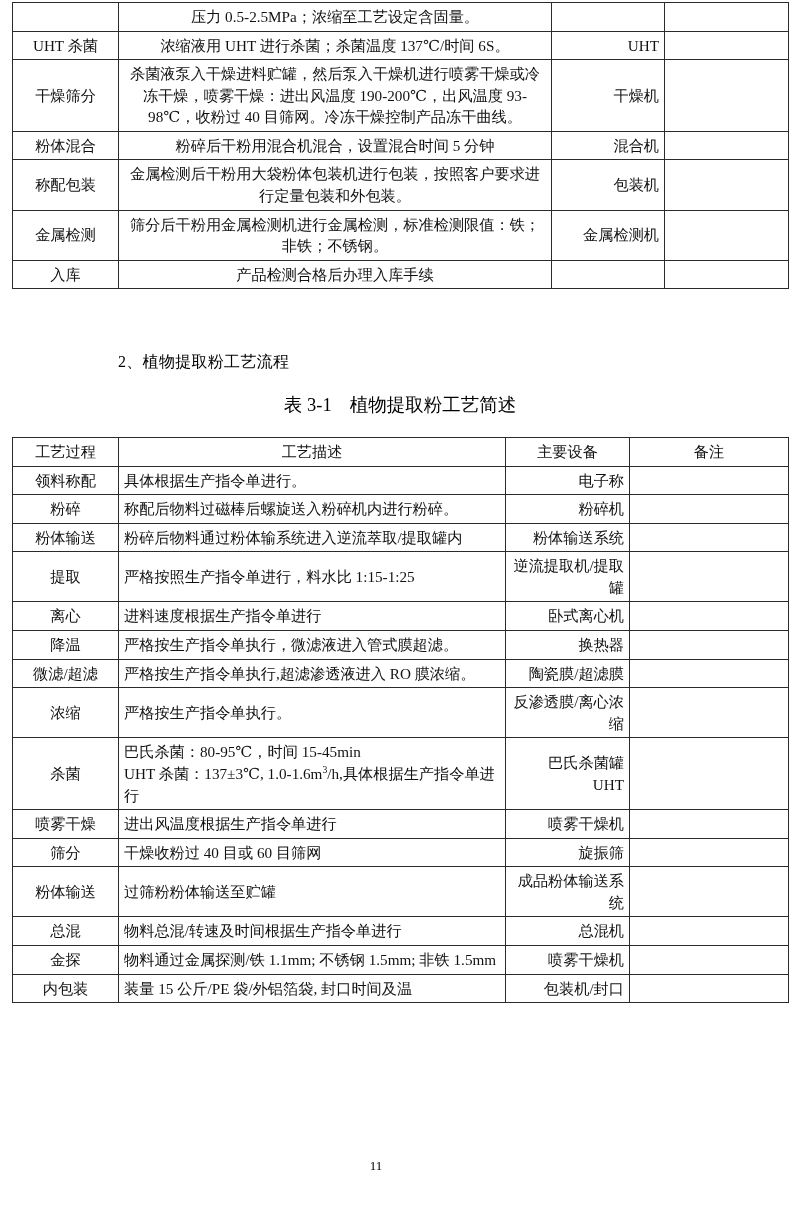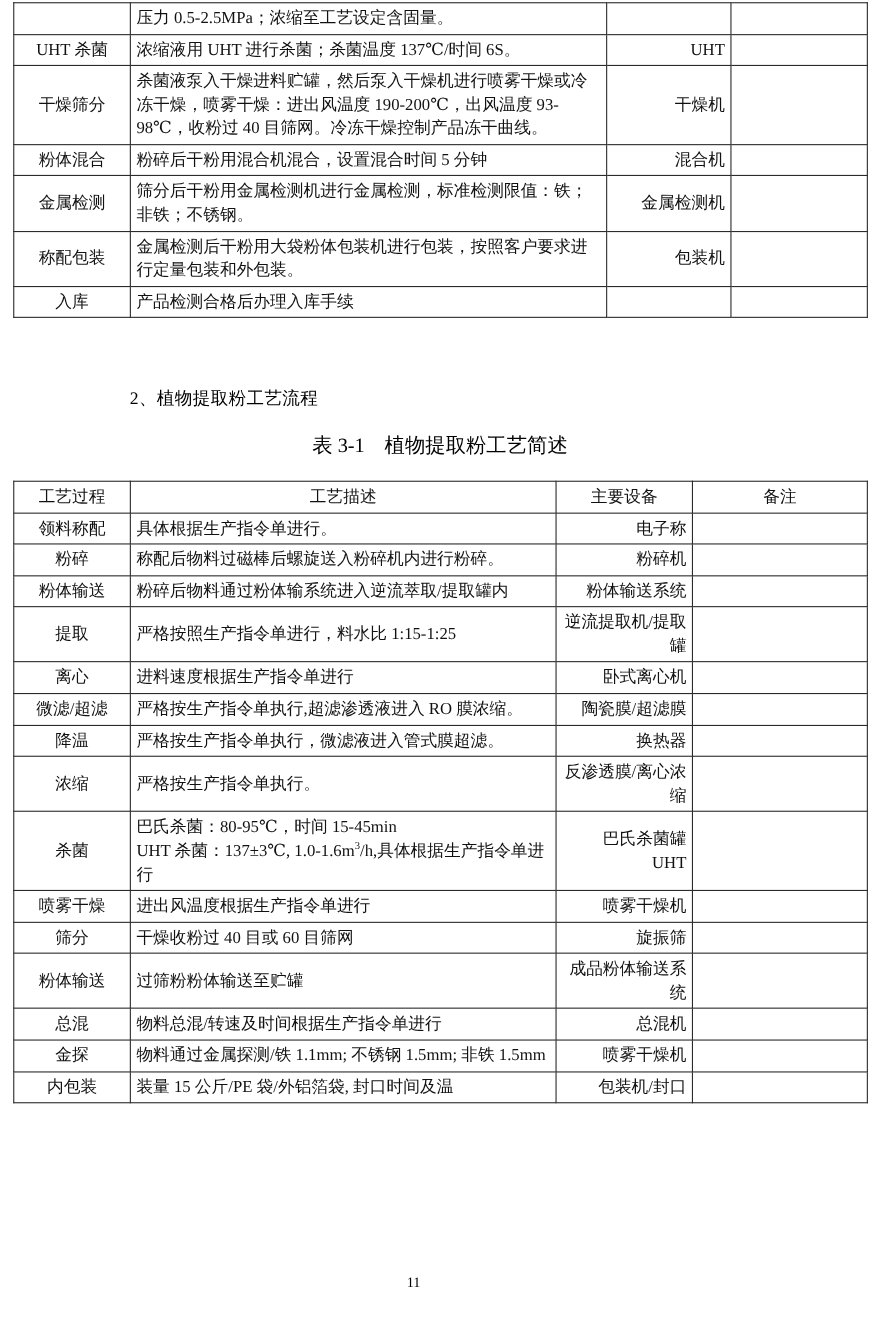--- a/index.html
+++ b/index.html
@@ -65,21 +65,21 @@
   #table-plant-extract col.c4 { width: 159px; }
 
   .ta-center { text-align: center; }
   .cell-stage { text-align: center; }
   .cell-desc-c { text-align: center; }
   .cell-desc-l { text-align: left; }
   .cell-equip { text-align: right; padding-left: 8px; }
   .cell-note  { }
 
   
-  #table-process-top .cell-desc-c { text-align: left; }
+  #table-process-top .cell-desc-c { text-align: center; }
 
   
   .section-heading {
     position: absolute;
     left: 118px;
     top: 352px;
     font-size: 16px;
     letter-spacing: 0.3px;
     white-space: nowrap;
   }
@@ -137,29 +137,29 @@
         <td class="cell-equip ta-center">干燥机</td>
         <td class="cell-note"></td>
       </tr>
       <tr>
         <td class="cell-stage">粉体混合</td>
         <td class="cell-desc-c">粉碎后干粉用混合机混合，设置混合时间 5 分钟</td>
         <td class="cell-equip ta-center">混合机</td>
         <td class="cell-note"></td>
       </tr>
       <tr>
+        <td class="cell-stage">称配包装</td>
+        <td class="cell-desc-c">金属检测后干粉用大袋粉体包装机进行包装，按照客户要求进行定量包装和外包装。</td>
+        <td class="cell-equip ta-center">包装机</td>
+        <td class="cell-note"></td>
+      </tr>
+      <tr>
         <td class="cell-stage">金属检测</td>
         <td class="cell-desc-c">筛分后干粉用金属检测机进行金属检测，标准检测限值：铁；非铁；不锈钢。</td>
         <td class="cell-equip ta-center">金属检测机</td>
-        <td class="cell-note"></td>
-      </tr>
-      <tr>
-        <td class="cell-stage">称配包装</td>
-        <td class="cell-desc-c">金属检测后干粉用大袋粉体包装机进行包装，按照客户要求进行定量包装和外包装。</td>
-        <td class="cell-equip ta-center">包装机</td>
         <td class="cell-note"></td>
       </tr>
       <tr>
         <td class="cell-stage">入库</td>
         <td class="cell-desc-c">产品检测合格后办理入库手续</td>
         <td class="cell-equip ta-center"></td>
         <td class="cell-note"></td>
       </tr>
     </tbody>
   </table>
@@ -210,29 +210,29 @@
         <td class="cell-equip">逆流提取机/提取罐</td>
         <td class="cell-note"></td>
       </tr>
       <tr>
         <td class="cell-stage">离心</td>
         <td class="cell-desc-l">进料速度根据生产指令单进行</td>
         <td class="cell-equip">卧式离心机</td>
         <td class="cell-note"></td>
       </tr>
       <tr>
+        <td class="cell-stage">降温</td>
+        <td class="cell-desc-l">严格按生产指令单执行，微滤液进入管式膜超滤。</td>
+        <td class="cell-equip">换热器</td>
+        <td class="cell-note"></td>
+      </tr>
+      <tr>
         <td class="cell-stage">微滤/超滤</td>
         <td class="cell-desc-l">严格按生产指令单执行,超滤渗透液进入 RO 膜浓缩。</td>
         <td class="cell-equip">陶瓷膜/超滤膜</td>
-        <td class="cell-note"></td>
-      </tr>
-      <tr>
-        <td class="cell-stage">降温</td>
-        <td class="cell-desc-l">严格按生产指令单执行，微滤液进入管式膜超滤。</td>
-        <td class="cell-equip">换热器</td>
         <td class="cell-note"></td>
       </tr>
       <tr>
         <td class="cell-stage">浓缩</td>
         <td class="cell-desc-l">严格按生产指令单执行。</td>
         <td class="cell-equip">反渗透膜/离心浓缩</td>
         <td class="cell-note"></td>
       </tr>
       <tr>
         <td class="cell-stage">杀菌</td>

